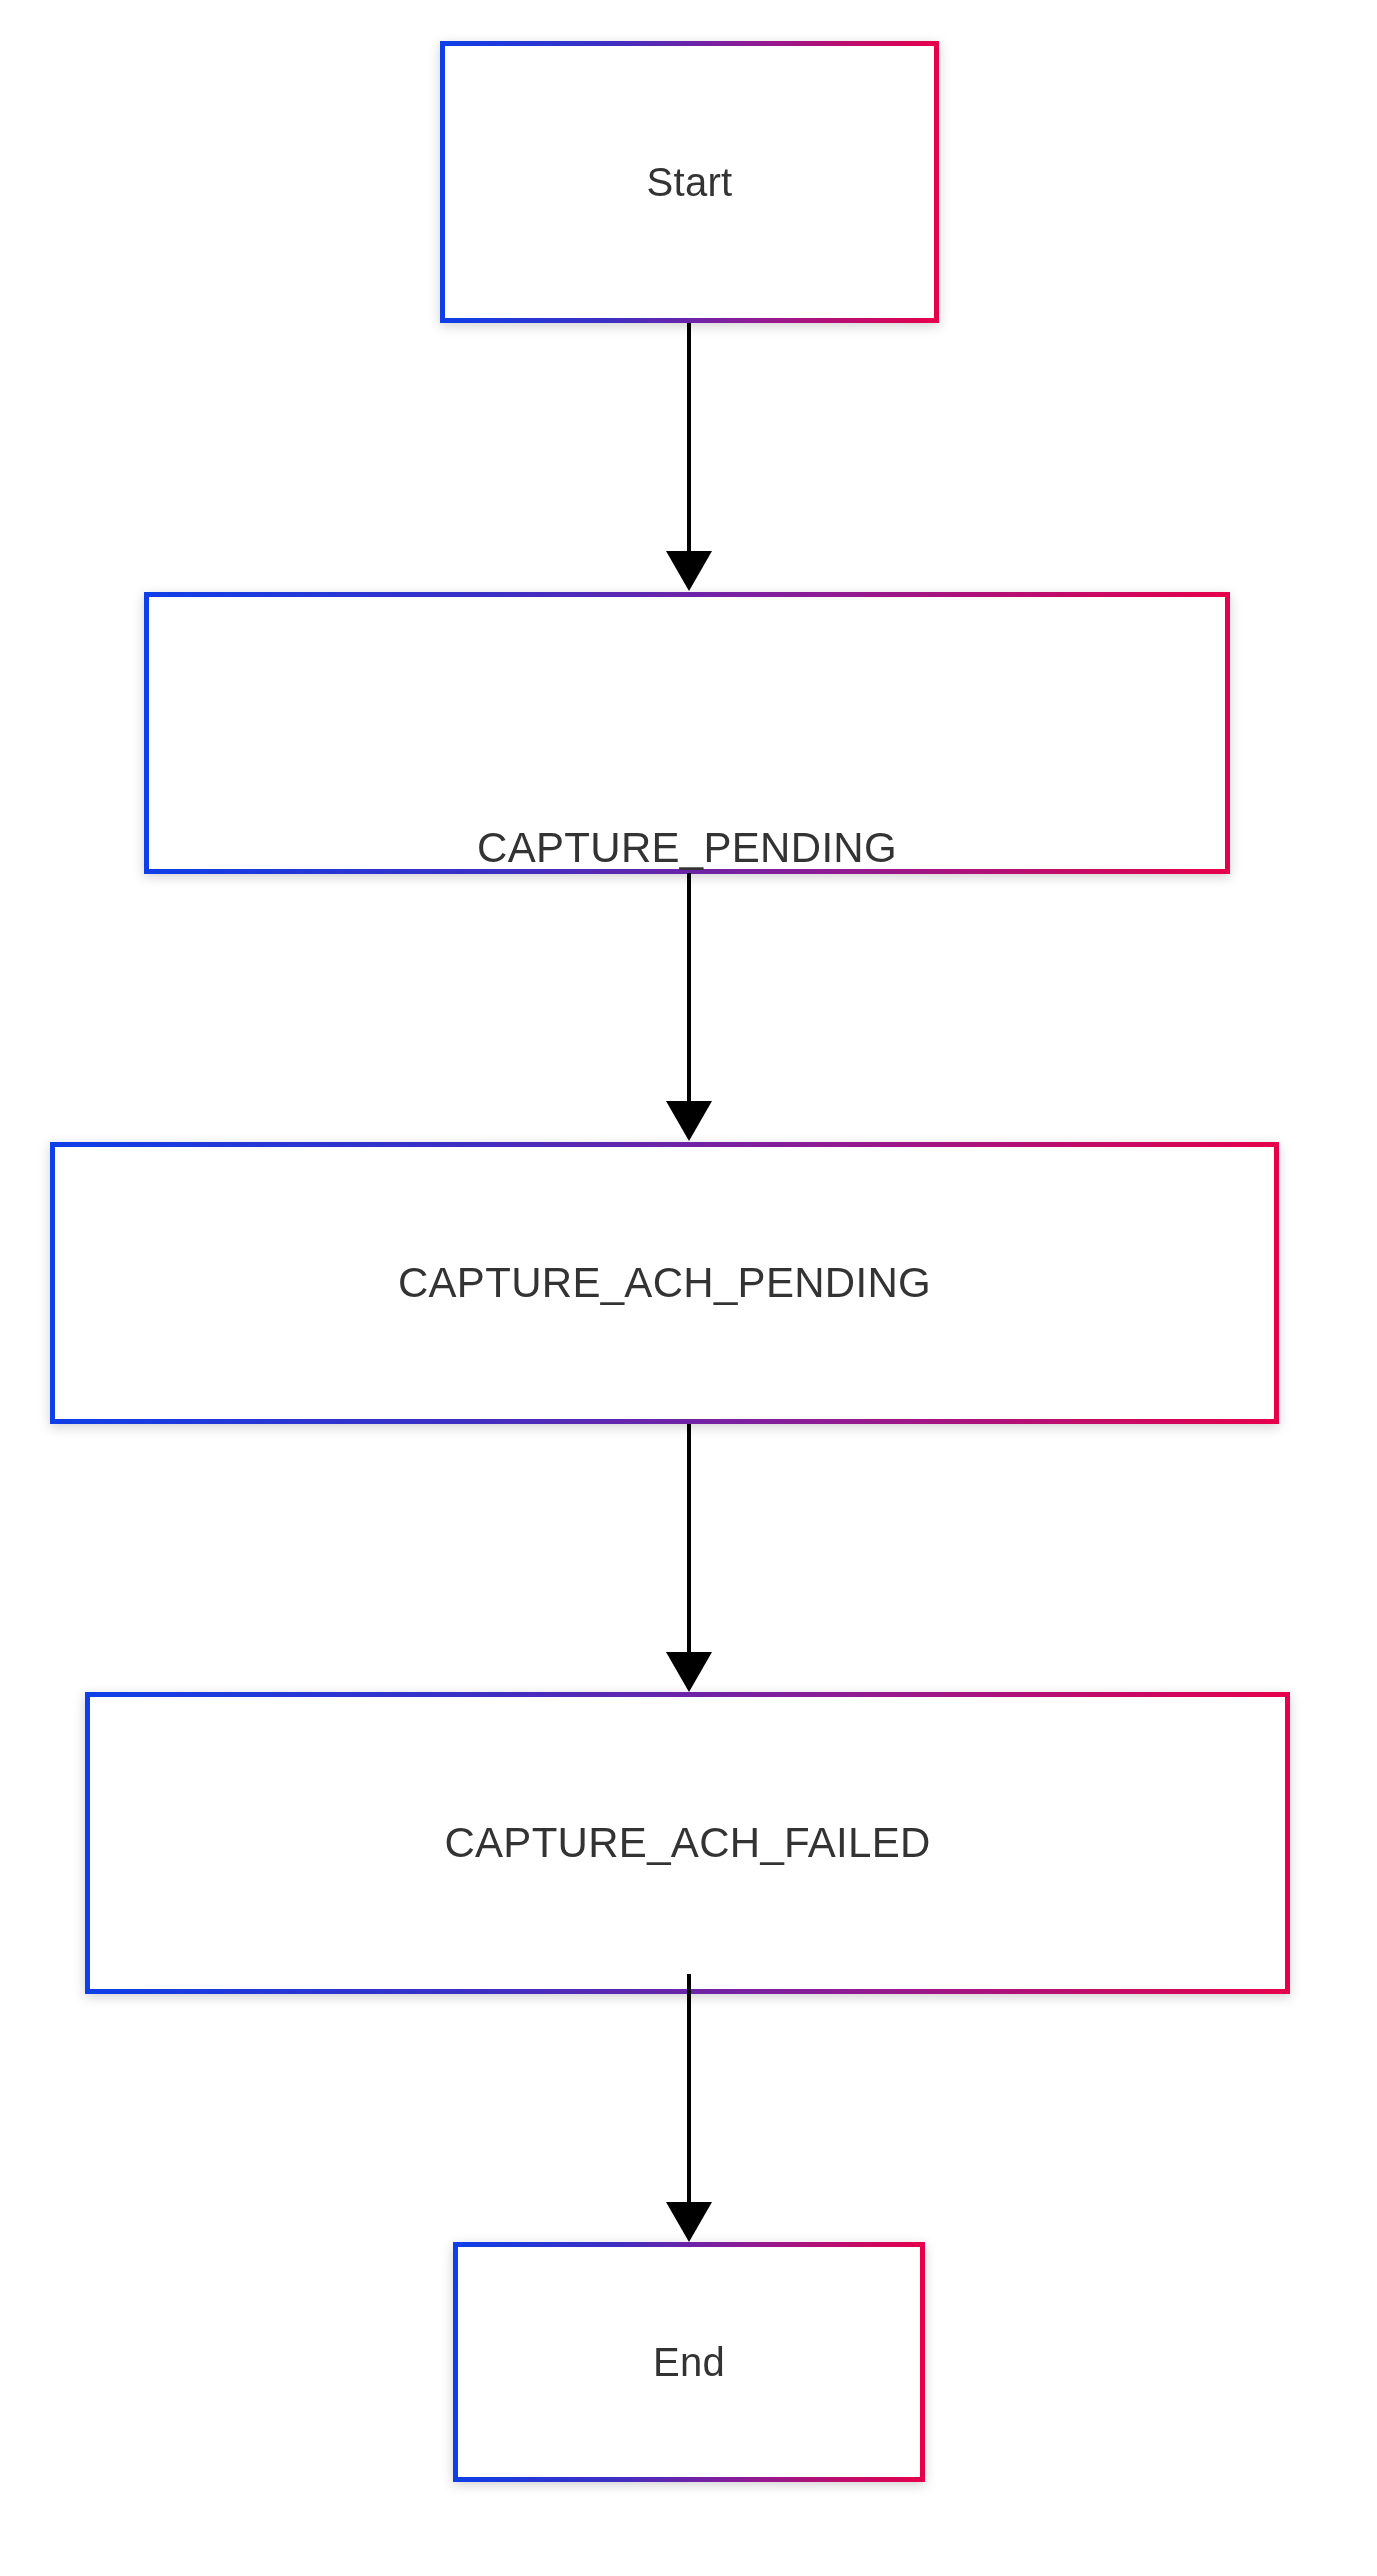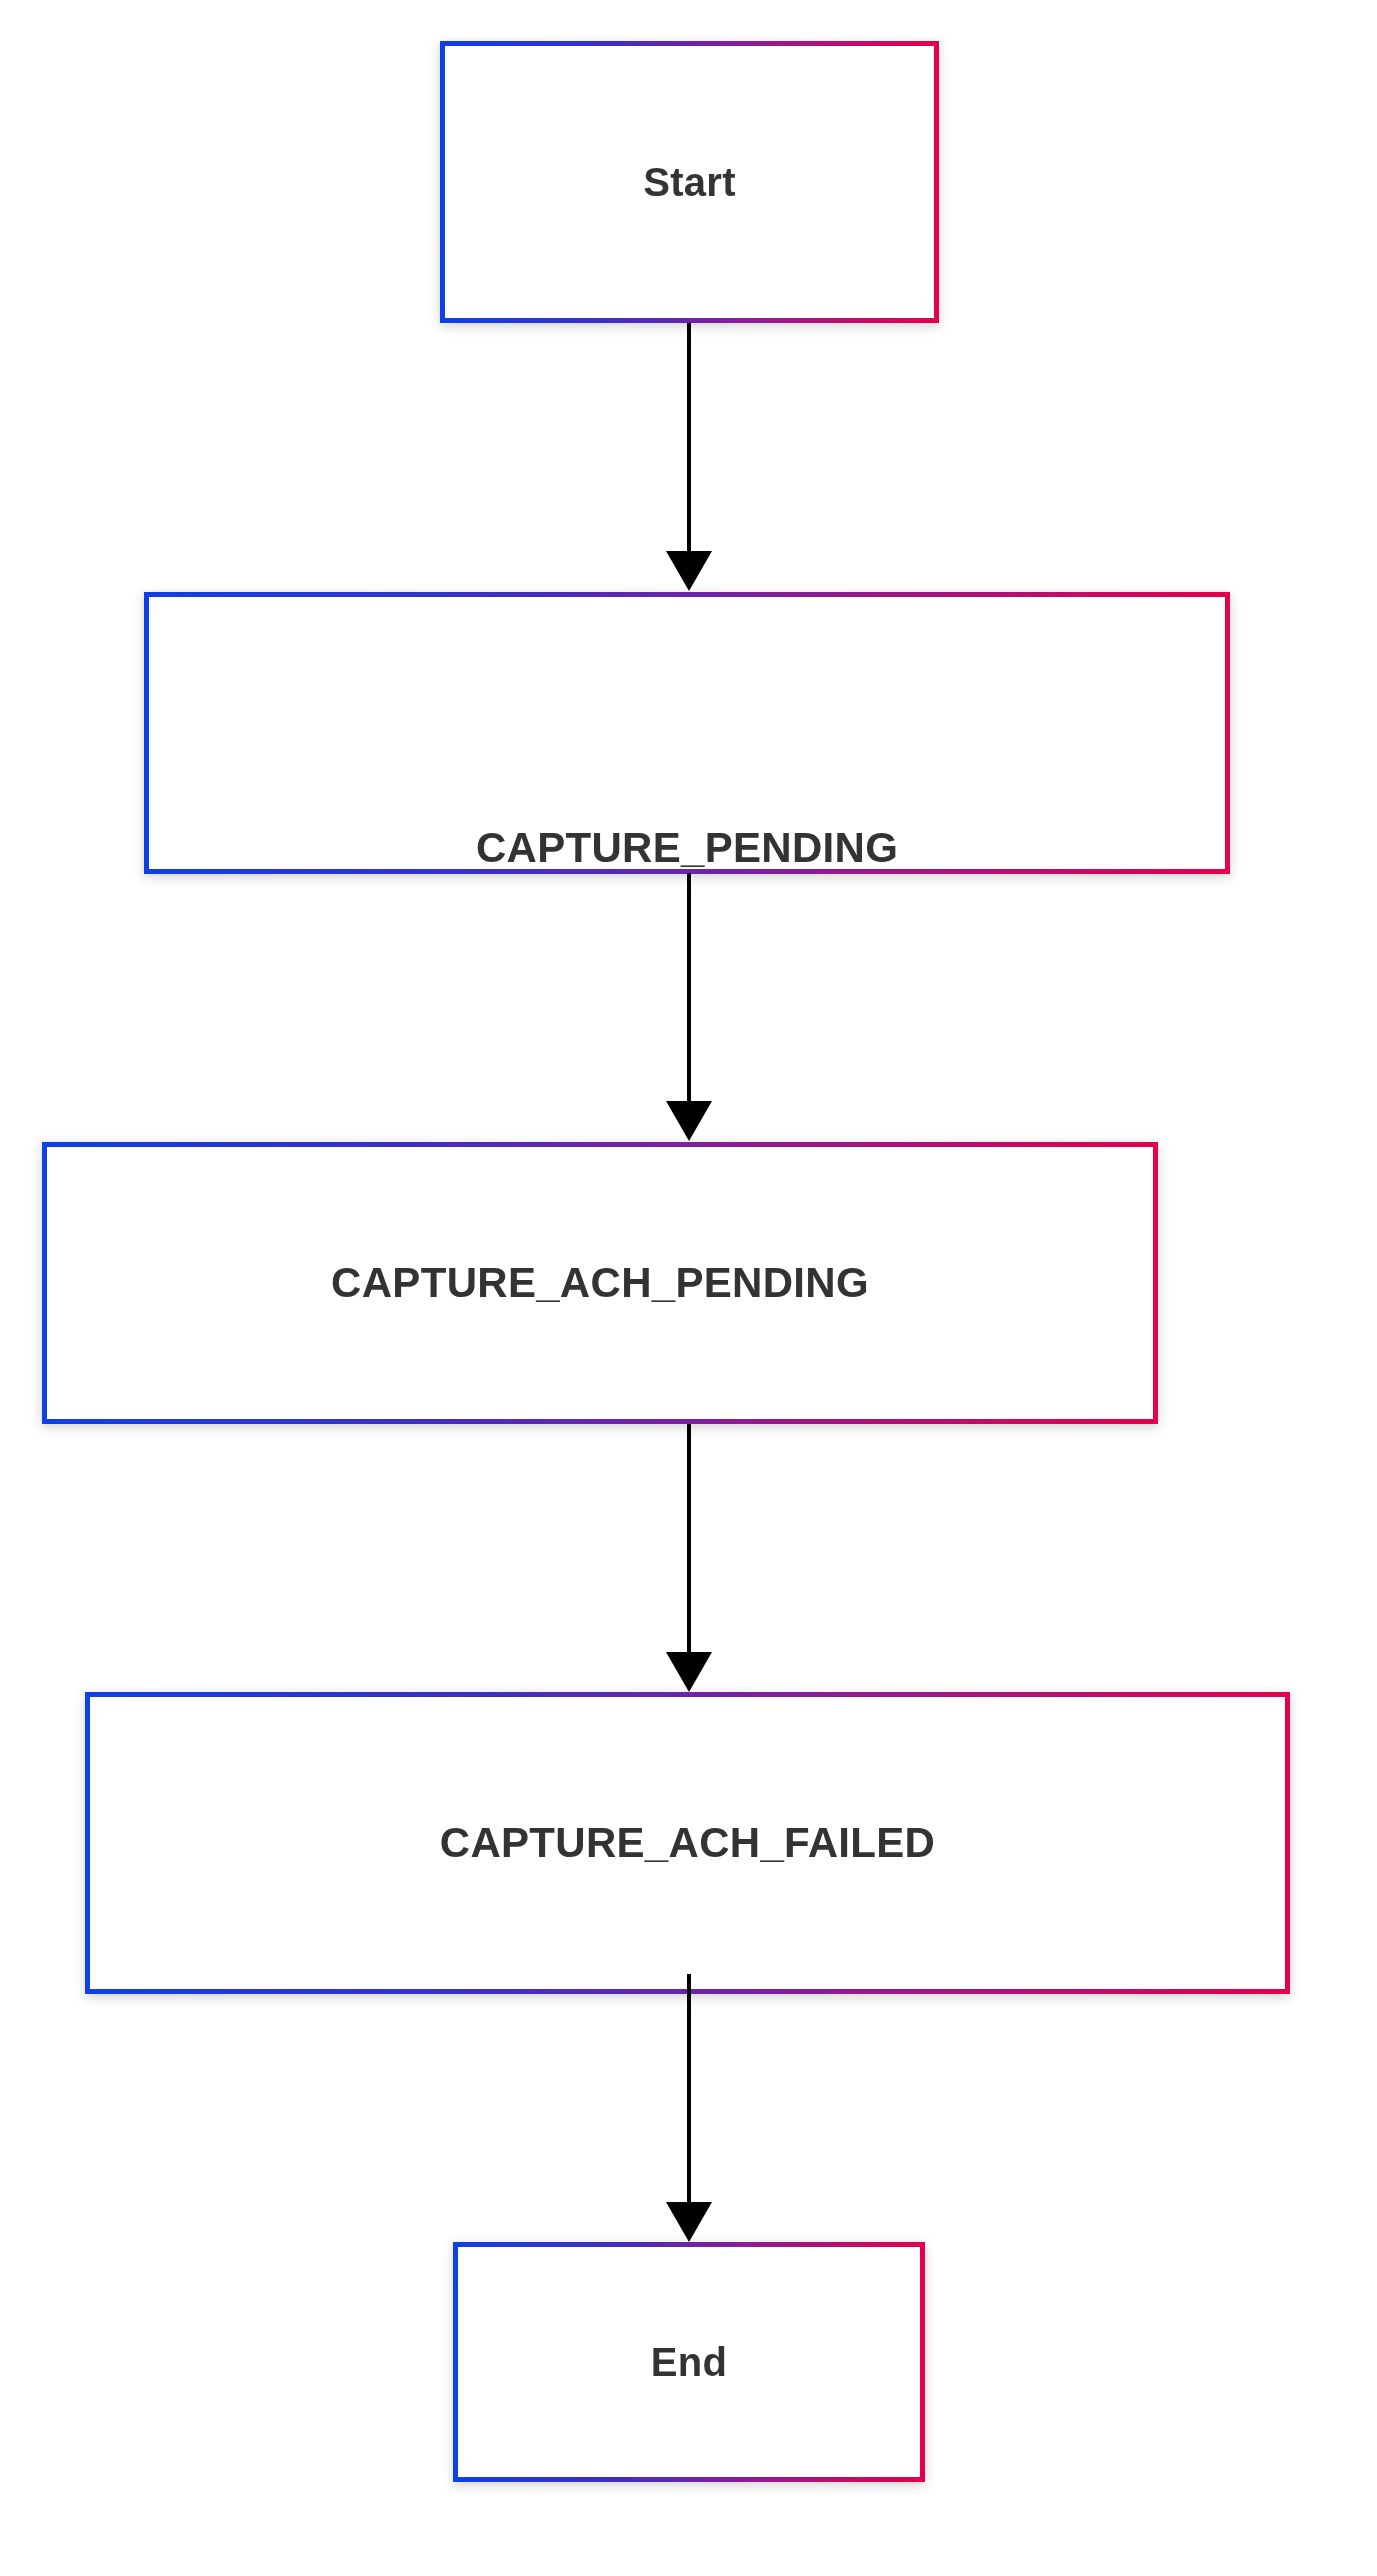--- a/index.html
+++ b/index.html
@@ -31,21 +31,21 @@
     border-image: linear-gradient(90deg, #0f3fe8 0%, #3d2fc4 33%, #8c1c96 62%, #e6004b 100%) 1;
     filter: drop-shadow(0px 3.4px 6px rgba(0,0,0,0.18));
     display: flex;
     align-items: center;
     justify-content: center;
   }
 
   .node-label {
     color: #333333;
     font-family: "Liberation Sans", sans-serif;
-    font-weight: 700;
+    font-weight: 400;
     letter-spacing: 0.3px;
     white-space: nowrap;
     line-height: 1;
     text-align: center;
   }
 
   
   .node.terminal .node-label {
     font-size: 40px;
   }
@@ -54,21 +54,21 @@
   }
 
   
   #node-start {
     left: 440px;  top: 41px;   width: 499px;  height: 282px;
   }
   #node-capture-pending {
     left: 144px;  top: 592px;  width: 1086px; height: 282px; align-items: flex-end;
   }
   #node-capture-ach-pending {
-    left: 42px;   top: 1142px; width: 1116px; height: 282px;
+    left: 50px;   top: 1142px; width: 1229px; height: 282px;
   }
   #node-capture-ach-failed {
     left: 85px;  top: 1692px; width: 1205px; height: 302px;
   }
   #node-end {
     left: 453px;  top: 2242px; width: 472px;  height: 240px;
   }
 
   
   .edge {

